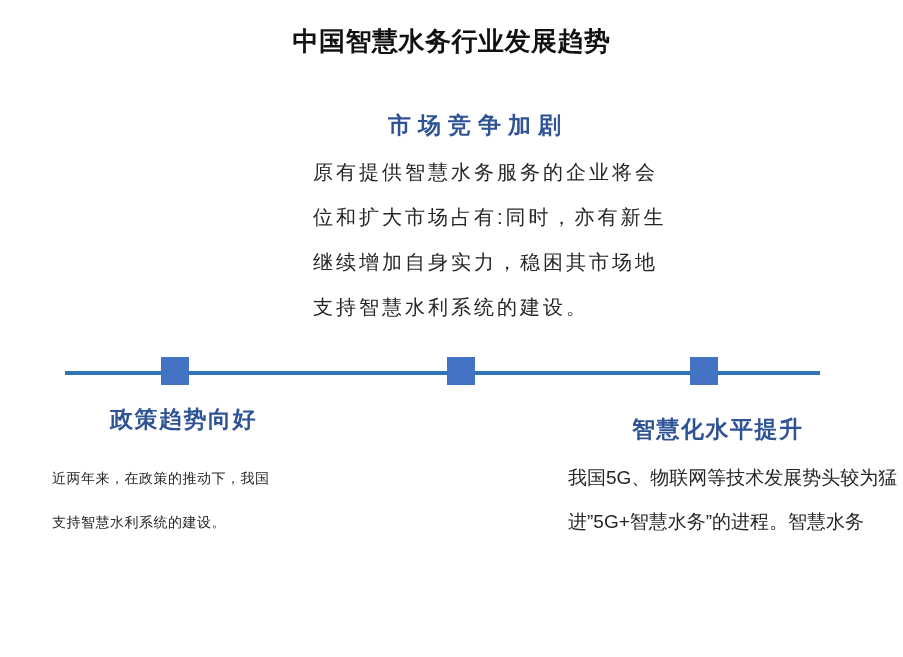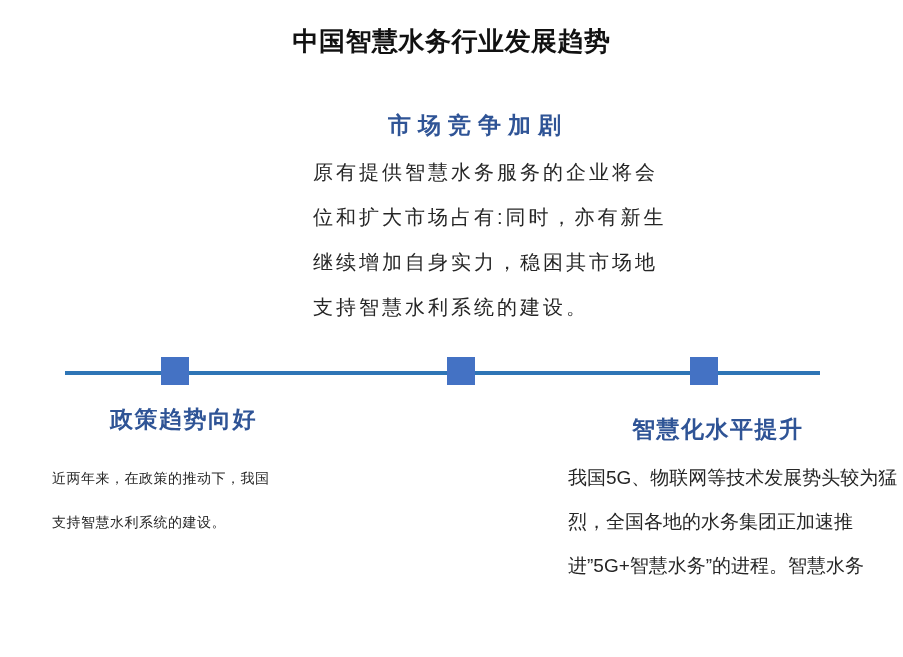--- a/index.html
+++ b/index.html
@@ -95,17 +95,16 @@
 
   <div class="section-heading heading-left">政策趋势向好</div>
   <div class="para para-left">
     <div>近两年来，在政策的推动下，我国</div>
     <div>支持智慧水利系统的建设。</div>
   </div>
 
   <div class="section-heading heading-right">智慧化水平提升</div>
   <div class="para para-right">
     <div>我国5G、物联网等技术发展势头较为猛</div>
-    <div>烈，全国各地的水务集团正加速推</div>
     <div>进”5G+智慧水务”的进程。智慧水务</div>
   </div>
 
 </div>
 
 </body></html>

